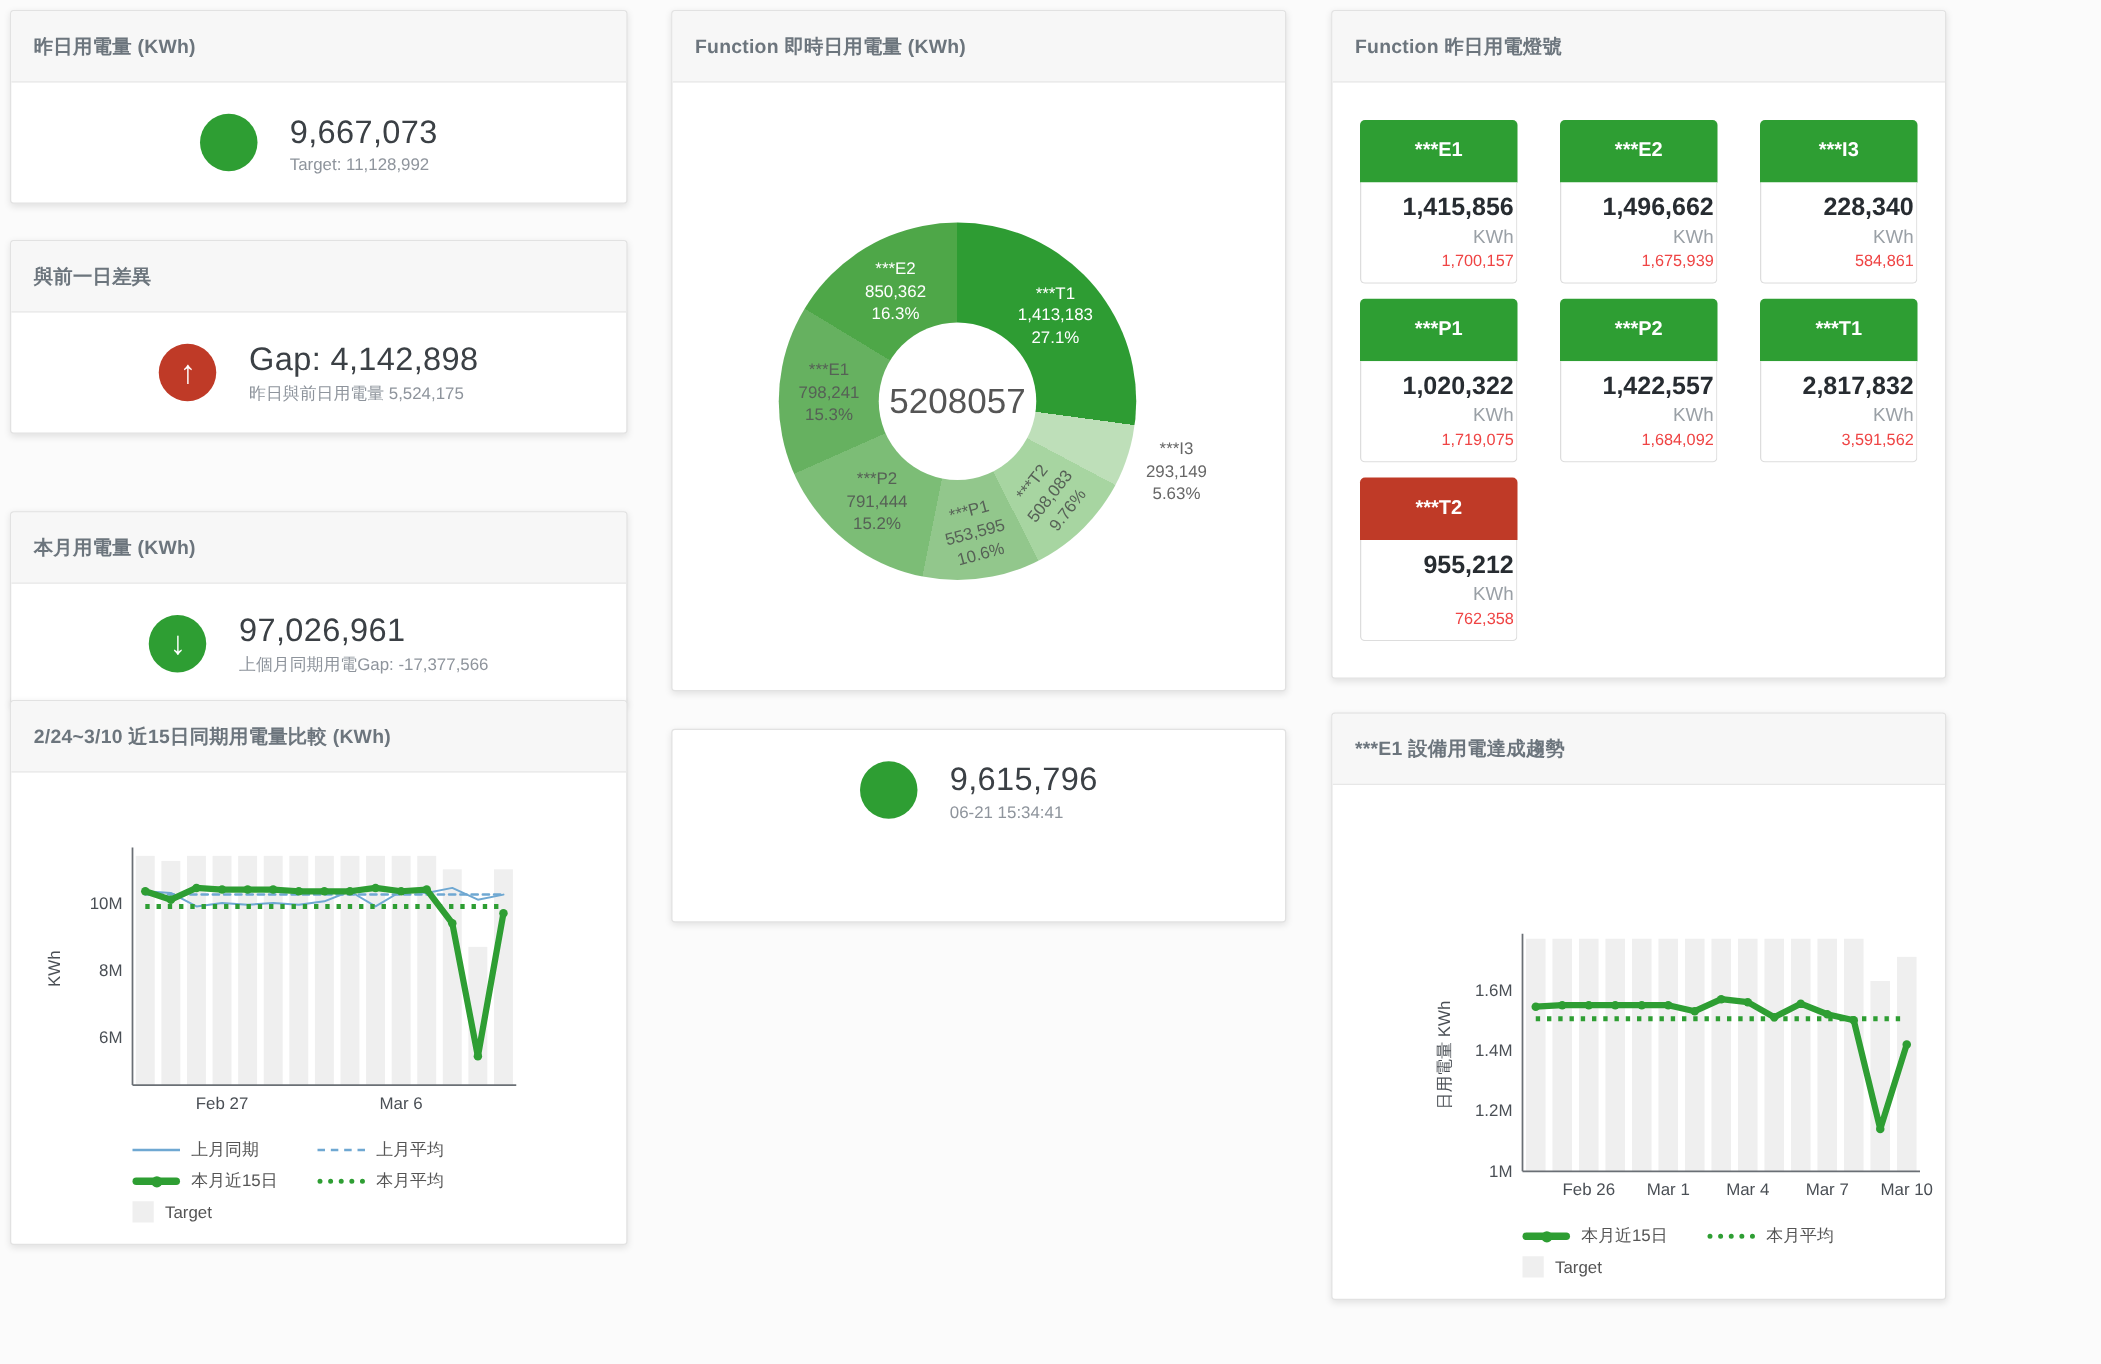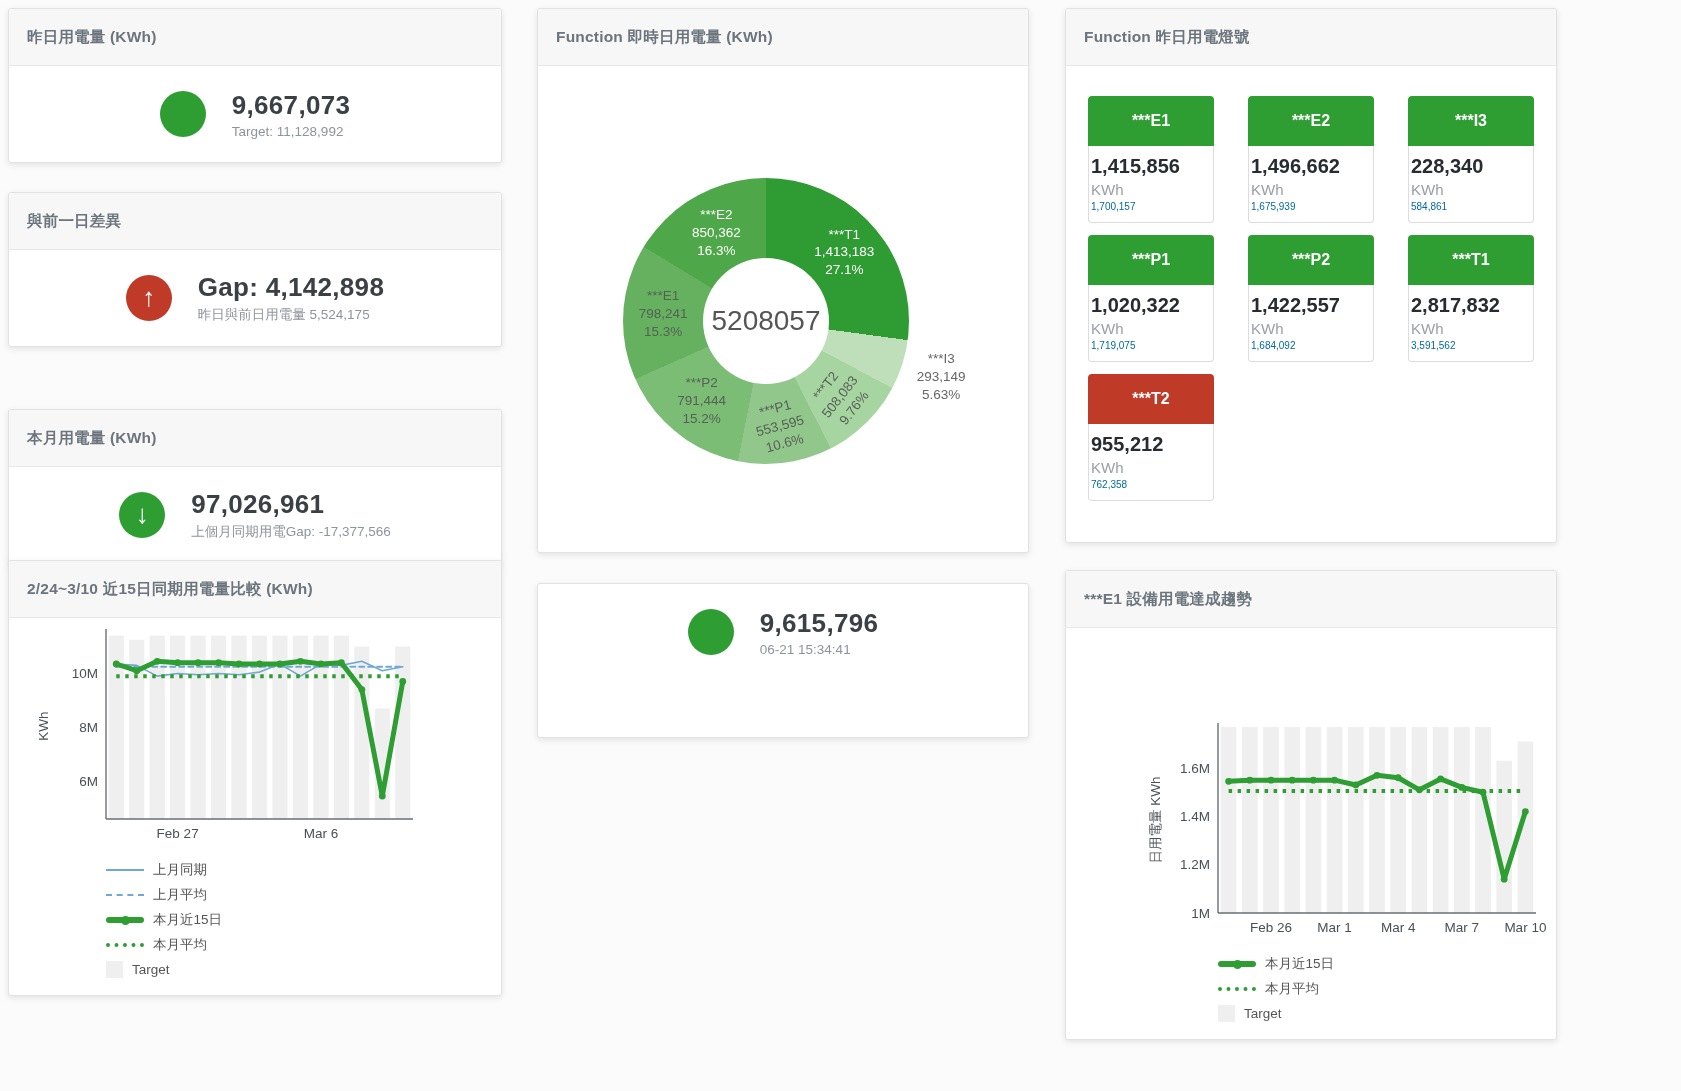--- a/index.html
+++ b/index.html
@@ -12,46 +12,46 @@
     display:flex; align-items:center; padding:0 18px; }
   .panel-title { font-size:15.5px; font-weight:bold; color:#6c757d; letter-spacing:.2px; }
   .panel-body { position:relative; height:calc(100% - 57px); }
 
   
   .stat-row { height:100%; display:flex; align-items:center; justify-content:center; gap:26px; }
   .stat-circle { width:46px; height:46px; border-radius:50%; flex:0 0 46px;
     display:flex; align-items:center; justify-content:center; }
   .stat-circle .arrow { color:#fff; font-size:26px; font-weight:bold; line-height:1; transform:translateY(-1px); }
   .stat-text { text-align:left; }
-  .stat-value { font-size:26px; font-weight:bold; color:#3b4045; letter-spacing:.3px; }
+  .stat-value { font-size:26px; font-weight:normal; color:#3b4045; letter-spacing:.3px; }
   .stat-sub { font-size:13.5px; color:#8e949c; margin-top:3px; }
 
   
   .tile-grid { display:grid; grid-template-columns:repeat(3,126px); column-gap:34px; row-gap:12px;
     padding:30px 0 0 22px; }
   .tile { width:126px; }
   .tile-head { height:50px; border-radius:4px 4px 0 0; display:flex; align-items:center; justify-content:center;
     color:#fff; font-size:16px; font-weight:bold; }
   .tile-body { border:1px solid #ddd; border-top:none; border-radius:0 0 4px 4px; background:#fff;
-    text-align:left; padding:9px 2px 10px; }
+    text-align:right; padding:9px 2px 10px; }
   .tile-value { font-size:20px; font-weight:bold; color:#272c31; }
   .tile-unit { font-size:15px; color:#9aa0a6; margin-top:3px; }
-  .tile-target { font-size:10px; color:#0369a1; margin-top:3px; }
+  .tile-target { font-size:13px; color:#ef4444; margin-top:3px; }
 
   
   .donut-wrap { position:absolute; left:85px; top:112px; width:286px; height:286px; }
   .donut { width:286px; height:286px; border-radius:50%; }
   .donut-hole { position:absolute; left:50%; top:50%; width:126px; height:126px; margin:-63px 0 0 -63px;
     background:#fff; border-radius:50%; display:flex; align-items:center; justify-content:center; }
   .donut-center { font-size:28px; color:#555; }
   .donut-label { position:absolute; text-align:center; font-size:13.5px; line-height:1.32; white-space:nowrap; }
 
   
   .chart-bottom { position:absolute; left:0; right:0; bottom:10px; }
-  .legend { display:flex; flex-wrap:wrap; margin-top:4px;flex-direction:column; }
+  .legend { display:flex; flex-wrap:wrap; margin-top:4px; }
   .legend-item { display:flex; align-items:center; gap:9px; min-width:148px; margin-bottom:7px; cursor:pointer; }
   .legend-label { font-size:13.5px; color:#555; }
   .sw { display:inline-block; width:38px; }
   .sw-line { border-top:2px solid; }
   .sw-thick { height:6px; border-radius:3px; position:relative; }
   .sw-thick i { position:absolute; left:50%; top:50%; width:9px; height:9px; margin:-4.5px 0 0 -4.5px; border-radius:50%; background:inherit; }
   .sw-dashed { border-top:2px dashed; }
   .sw-dotted { border-top:4px dotted; }
   .sw-box { width:17px; height:17px; background:#efefef; }
   svg text { font-family:"Liberation Sans","DejaVu Sans",sans-serif; }

